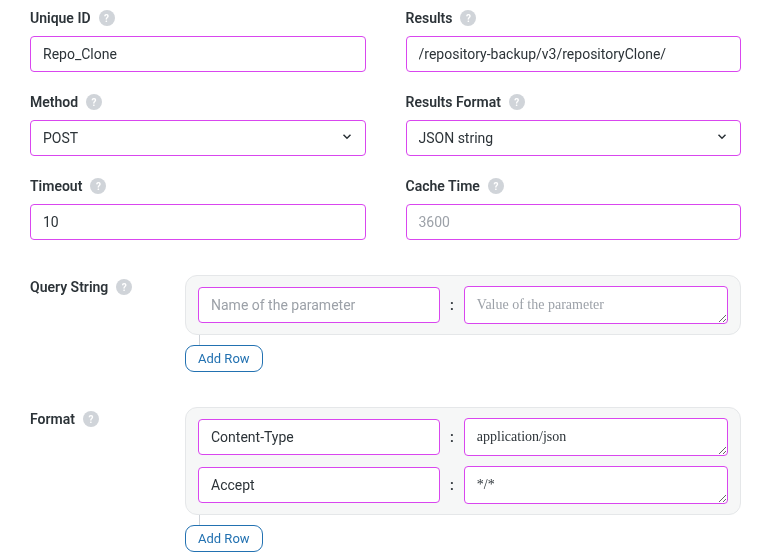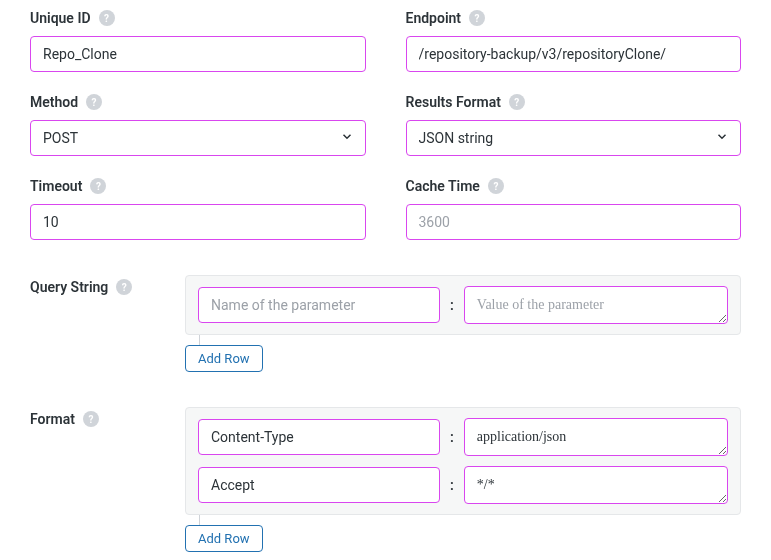--- a/index.html
+++ b/index.html
@@ -79,21 +79,21 @@
   .kv-label-col {
     width: 115px;
     padding-top: 4px;
   }
   .kv-body-col {
     flex: 1;
   }
   .kv-box {
     background: #f6f7f7;
     border: 1px solid #e5e7e9;
-    border-radius: 4px;
+    border-radius: 12px;
     padding: 10px 12px;
   }
   .kv-row {
     display: flex;
     align-items: center;
     gap: 10px;
   }
   .kv-row + .kv-row {
     margin-top: 10px;
   }
@@ -123,41 +123,41 @@
   .add-row-connector {
     width: 1px;
     height: 10px;
     background: #cfd3d8;
     margin-left: 14px;
   }
   .add-row-btn {
     border: 1px solid #2271b1;
     color: #2271b1;
     background: #fff;
-    border-radius: 4px;
+    border-radius: 9px;
     padding: 5px 12px;
     font-size: 13px;
     cursor: pointer;
     font-family: inherit;
   }
 </style>
 </head>
 <body>
 
 <div class="row2">
   <div class="col">
     <div class="field-label">
       <span>Unique ID</span>
       <span class="help-icon">?</span>
     </div>
     <input class="text-input" type="text" value="Repo_Clone" style="">
   </div>
   <div class="col">
     <div class="field-label">
-      <span>Endpoint</span>
+      <span>Results</span>
       <span class="help-icon">?</span>
     </div>
     <input class="text-input" type="text" value="/repository-backup/v3/repositoryClone/" style="">
   </div>
 </div>
 
 <div class="row2">
   <div class="col">
     <div class="field-label">
       <span>Method</span>

